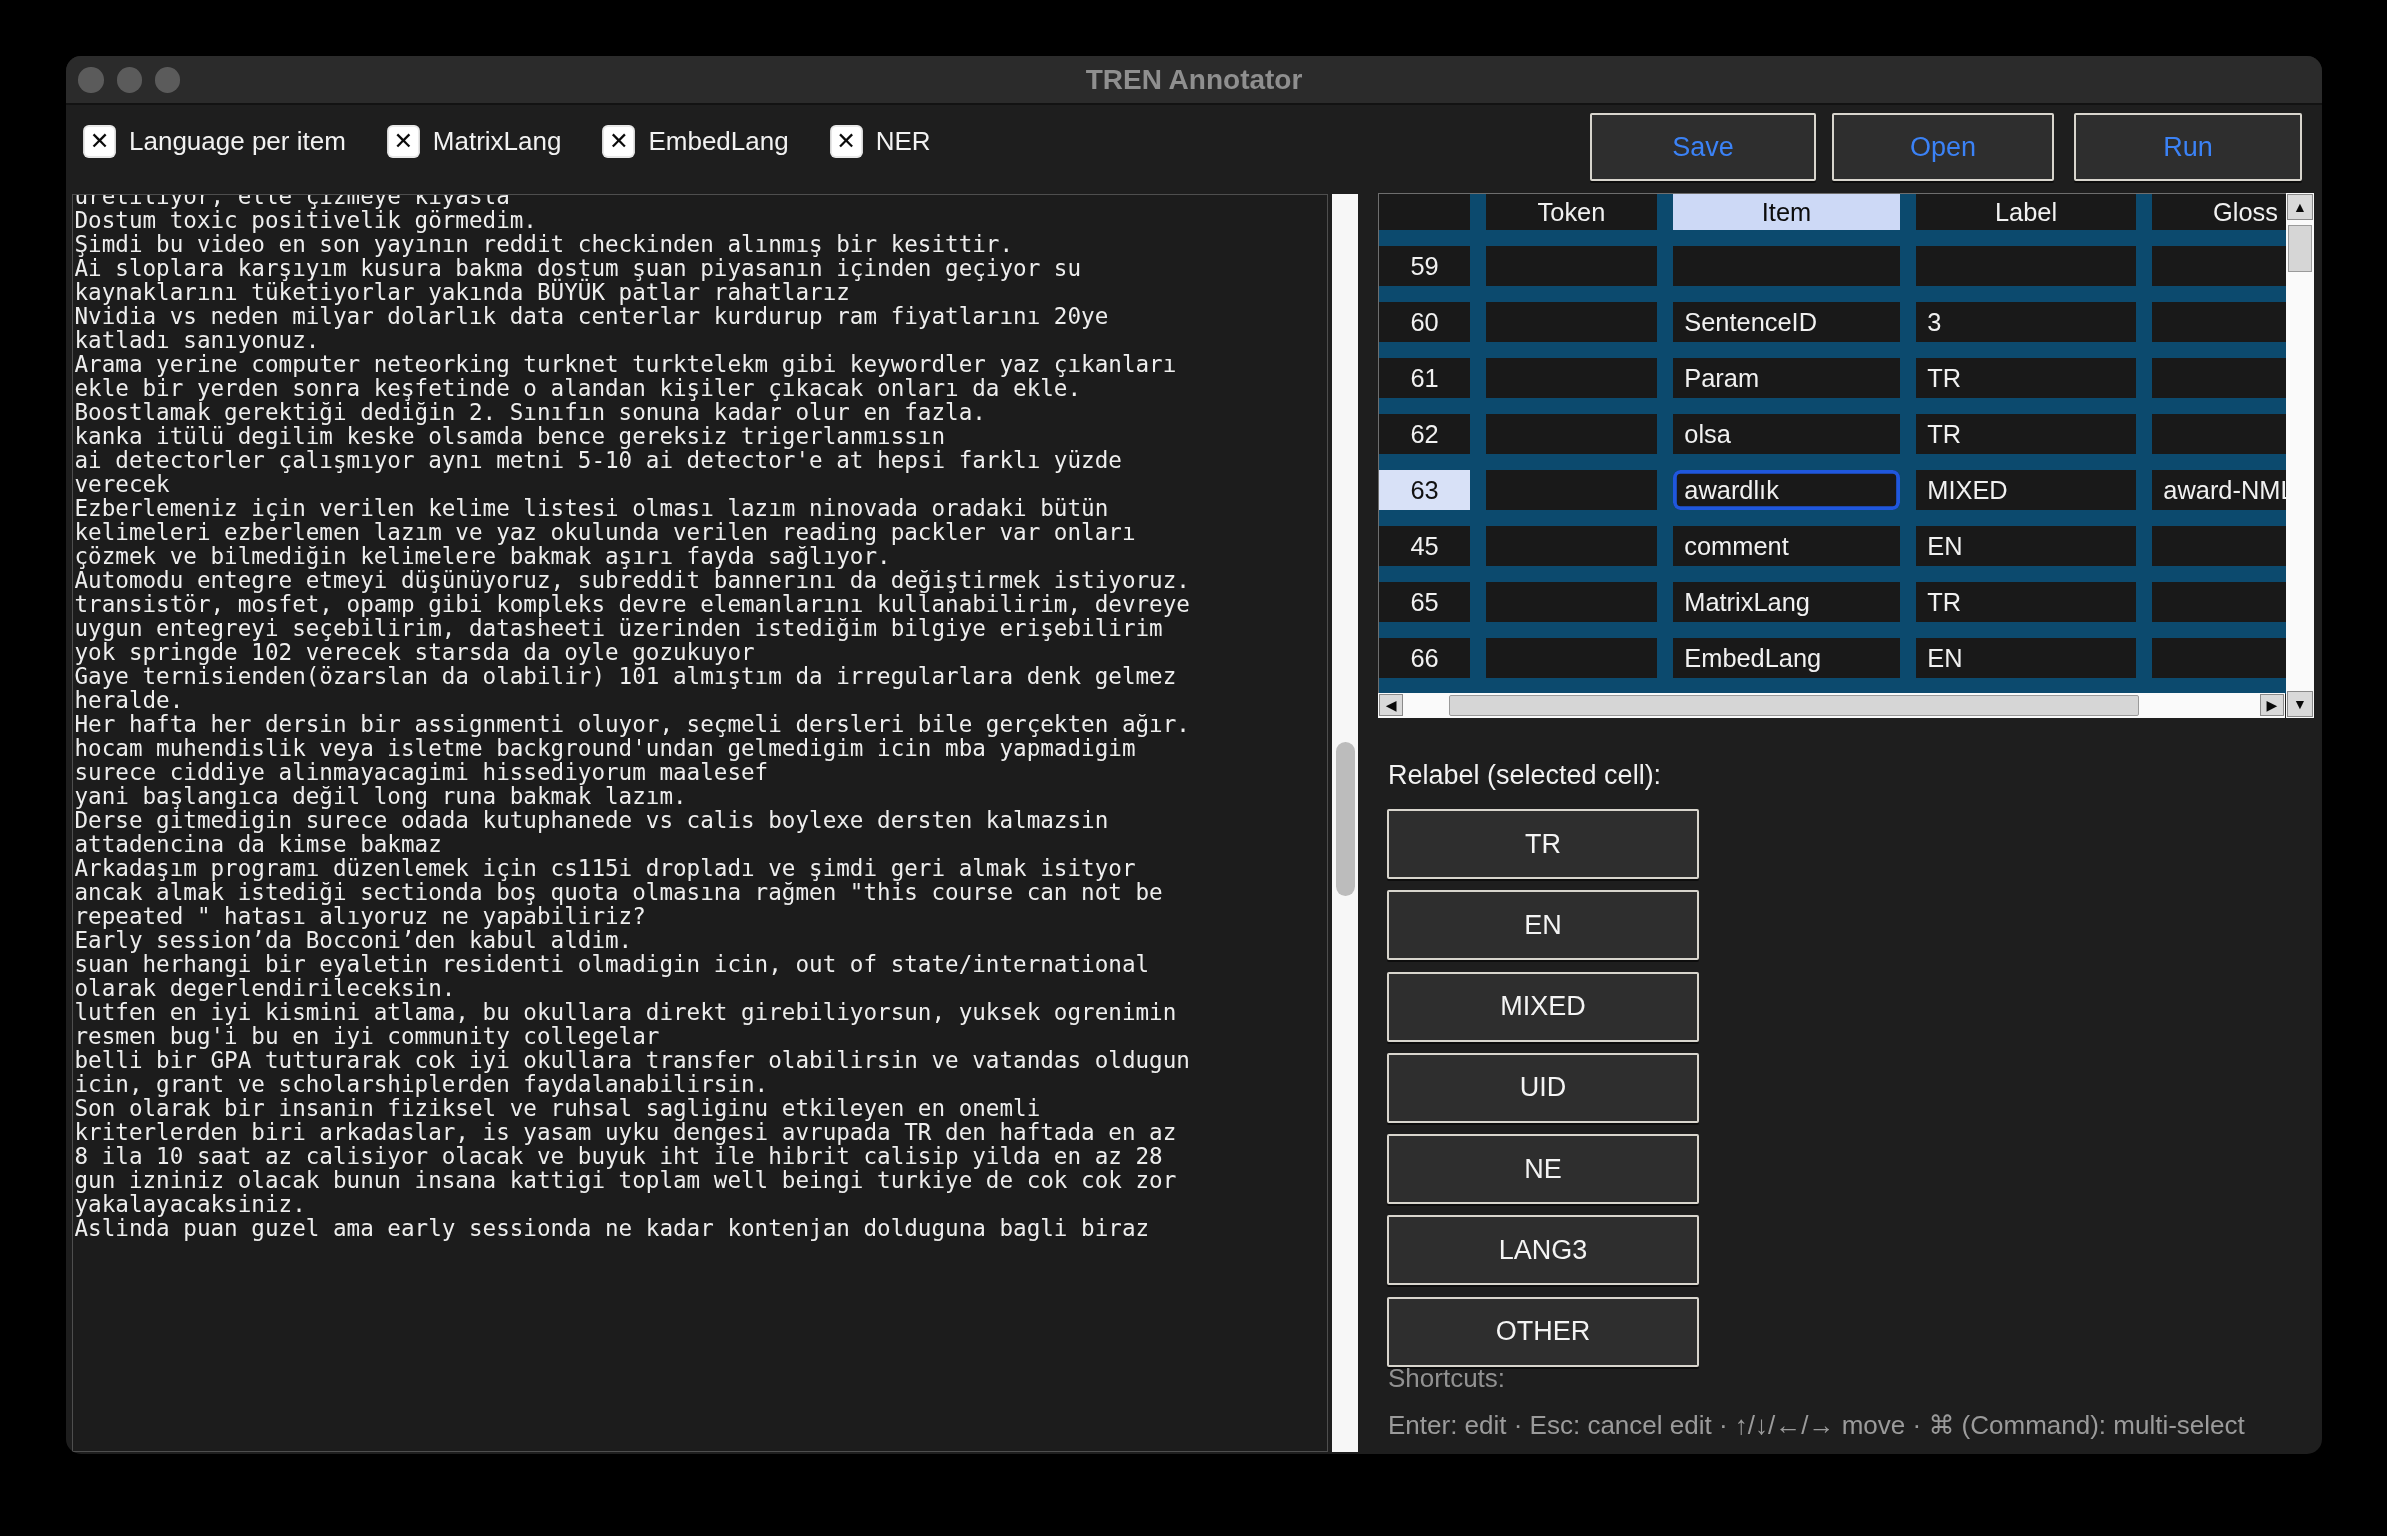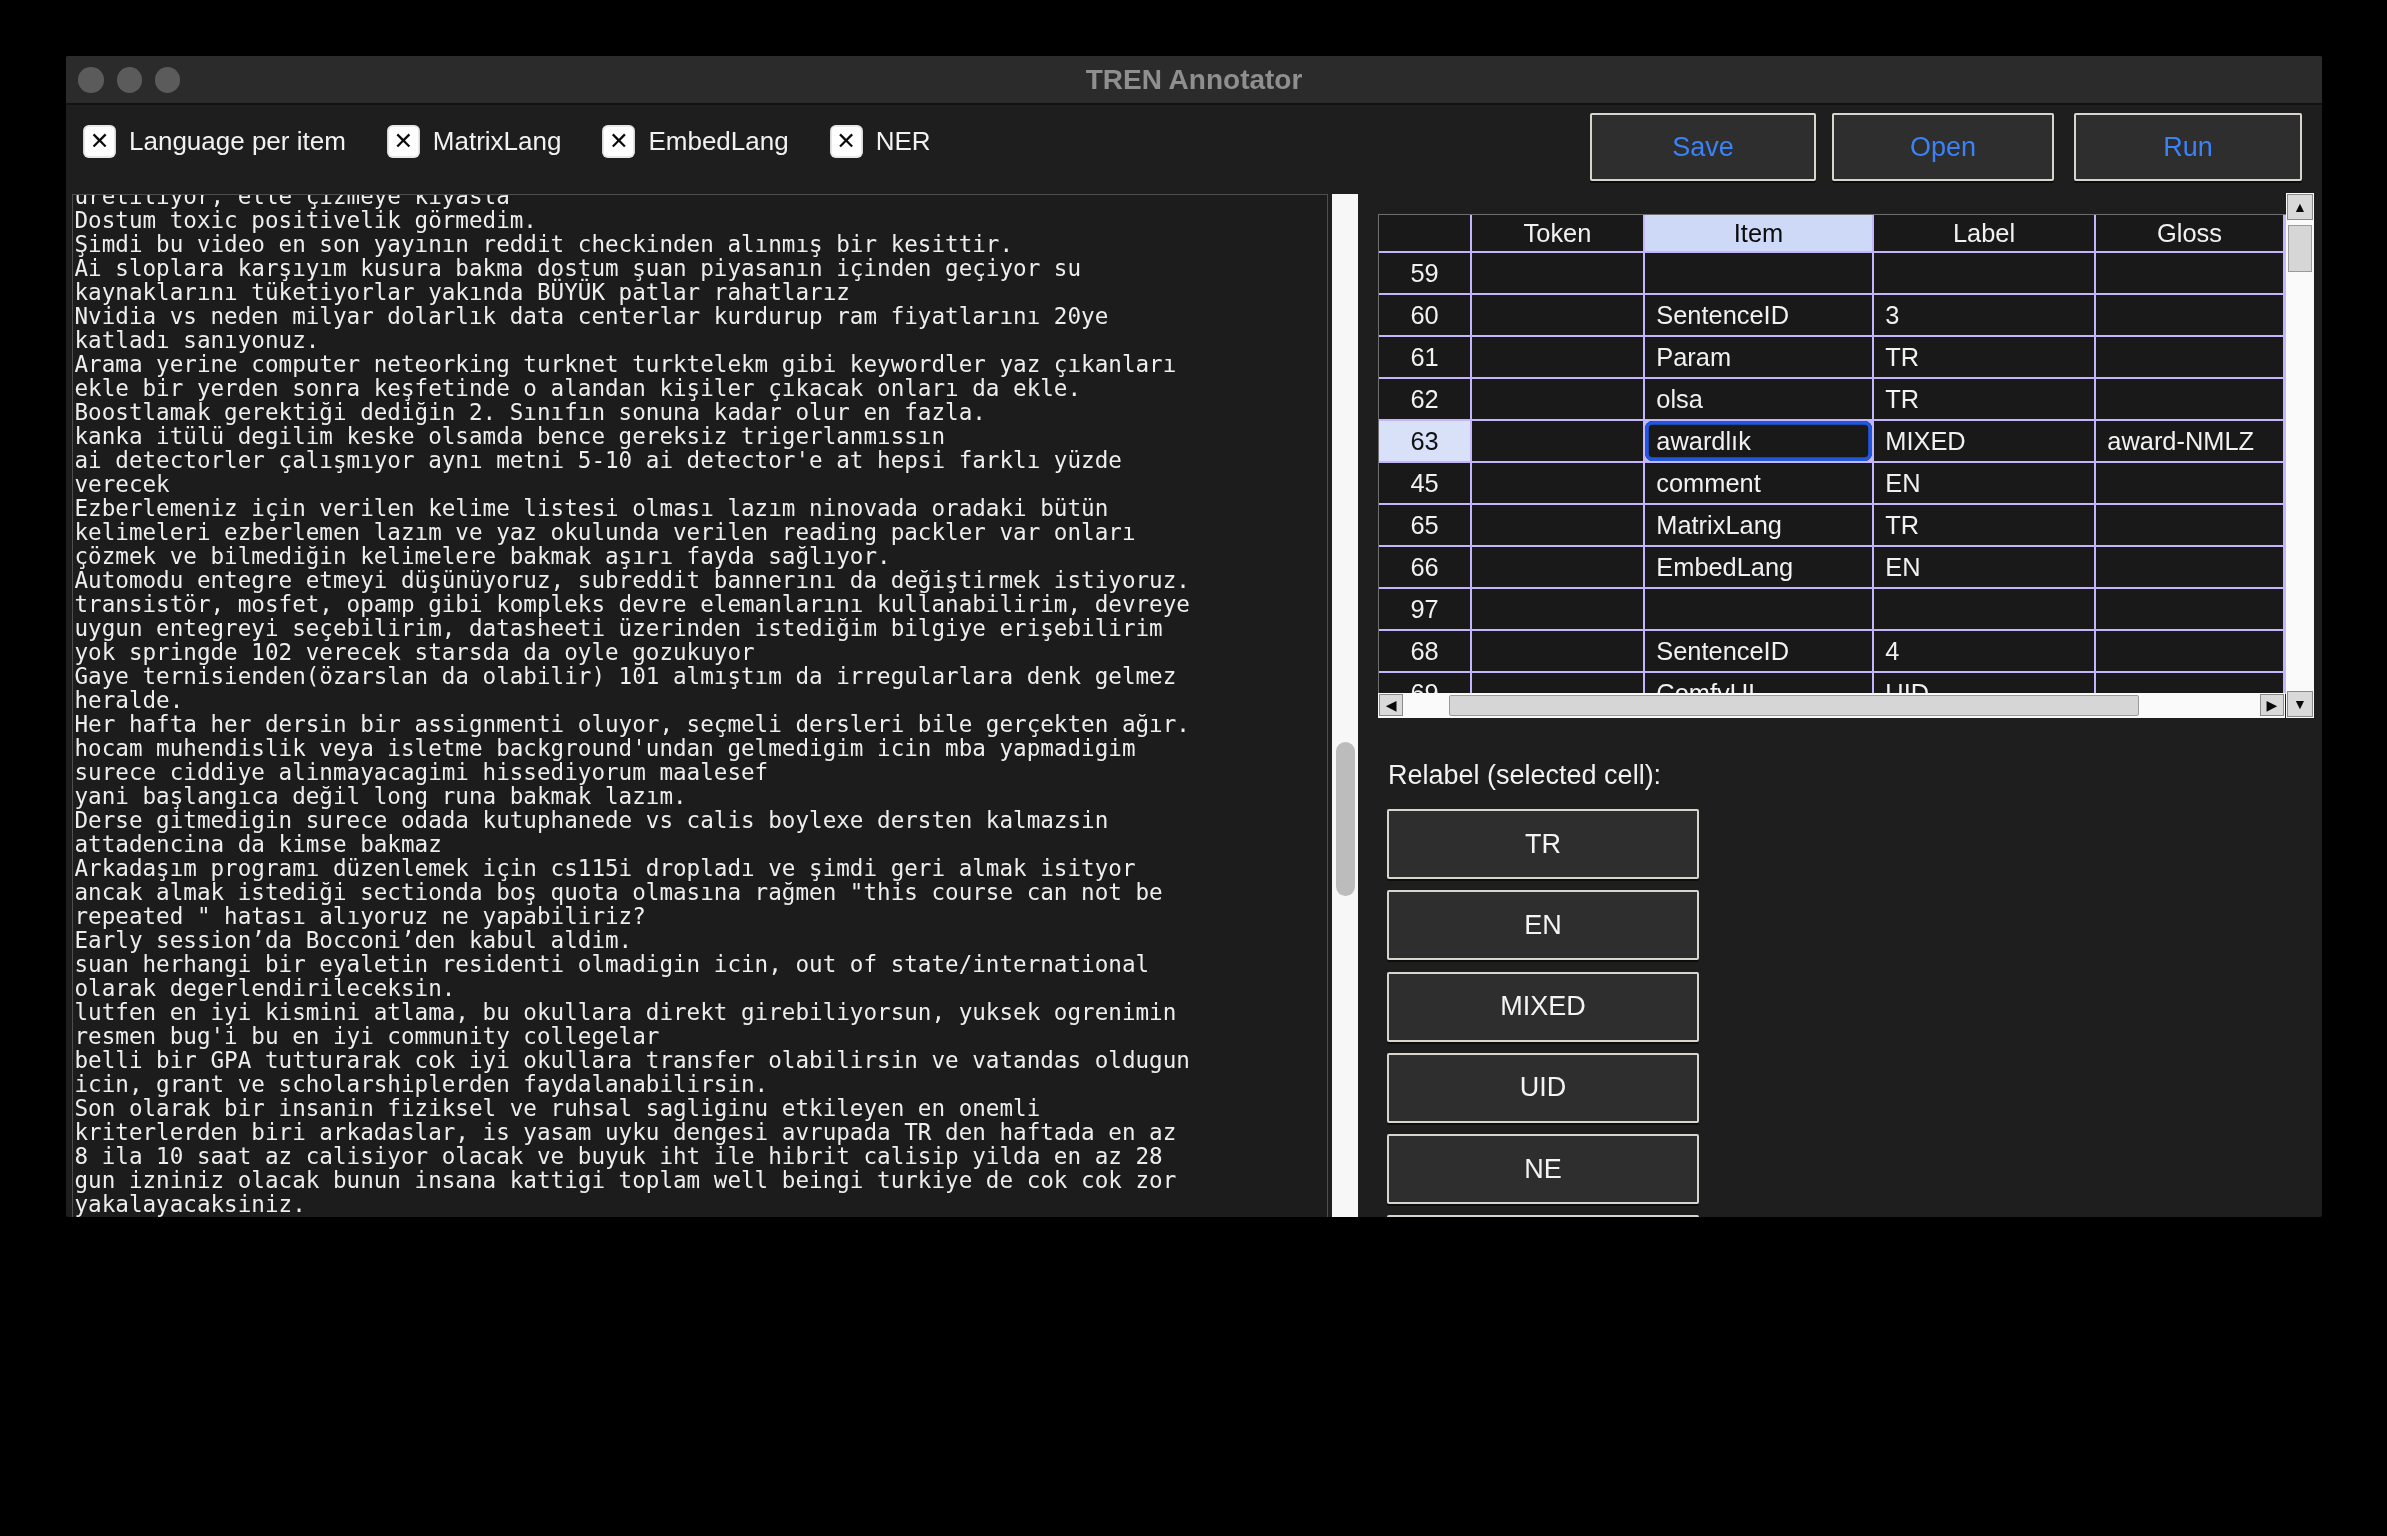--- a/index.html
+++ b/index.html
@@ -1,20 +1,20 @@
 <!DOCTYPE html>
 <html style="font-size:15px"><head>
 <meta charset="utf-8">
 <style>
   * { margin:0; padding:0; box-sizing:border-box; }
   html,body { width:2388px; height:1537px; background:#000; overflow:hidden;
               font-family:"Liberation Sans","DejaVu Sans",sans-serif; }
 
-  .window { position:absolute; left:66px; top:56px; width:2256px; height:1161px;
-            background:#1e1e1e; border-radius:2px; overflow:hidden; }
+  .window { position:absolute; left:66px; top:56px; width:2256px; height:1398px;
+            background:#1e1e1e; border-radius:15px; overflow:hidden; }
 
   
   .titlebar { position:absolute; left:0; top:0; width:100%; height:49px;
               background:#2b2b2b; border-bottom:2.8px solid #121212; }
   .light { position:absolute; top:11.3px; width:25.4px; height:25.4px; border-radius:50%;
            background:#5b5b5b; }
   .light.l1 { left:12.2px; } .light.l2 { left:51px; } .light.l3 { left:89px; }
   .title { position:absolute; left:0; top:0; width:100%; height:49px; line-height:47px;
            text-align:center; color:#8f8f8f; font-size:28px; font-weight:bold; }
 
@@ -40,22 +40,22 @@
                  font-size:22.6px; line-height:24px; color:#eeeeee; white-space:pre; }
   .sb-editor { position:absolute; left:1266px; top:138px; width:26px; height:1258px;
                background:#f7f7f7; }
   .sb-editor .thumb { position:absolute; left:3.8px; top:548px; width:19px; height:154px;
                       background:#bcbcbc; border-radius:9.4px; }
 
   
   .grid-wrap { position:absolute; left:1312px; top:137px; width:911px; height:501px;
                overflow:hidden; }
   .grid { display:grid; grid-template-columns:91px 171px 227px 220px 187px;
-          grid-template-rows:36px; grid-auto-rows:40px; gap:2px;
-          background:#c4b5fd; border:1.9px solid #6e6e6e; width:909px;margin-top:21px; }
+          grid-template-rows:36px; grid-auto-rows:40px; gap:16px;
+          background:#0c4a6e; border:1.9px solid #6e6e6e; width:909px; }
   .cell { background:#191919; color:#f1f1f1; font-size:25.4px; display:flex;
           align-items:center; padding-left:11.3px; overflow:hidden; white-space:nowrap; }
   .cell.head { justify-content:center; padding-left:0; }
   .cell.head.hl { background:#cdd9f6; color:#0c0c0c; }
   .cell.rownum { justify-content:center; padding-left:0; }
   .cell.sel-row { background:#d8e1f7; color:#111; }
   .cell.sel-cell { box-shadow:inset 0 0 0 3.8px #1f57dd; border-radius:7.5px; }
 
   
   .sb-v { position:absolute; left:2220px; top:137px; width:28px; height:525px;

